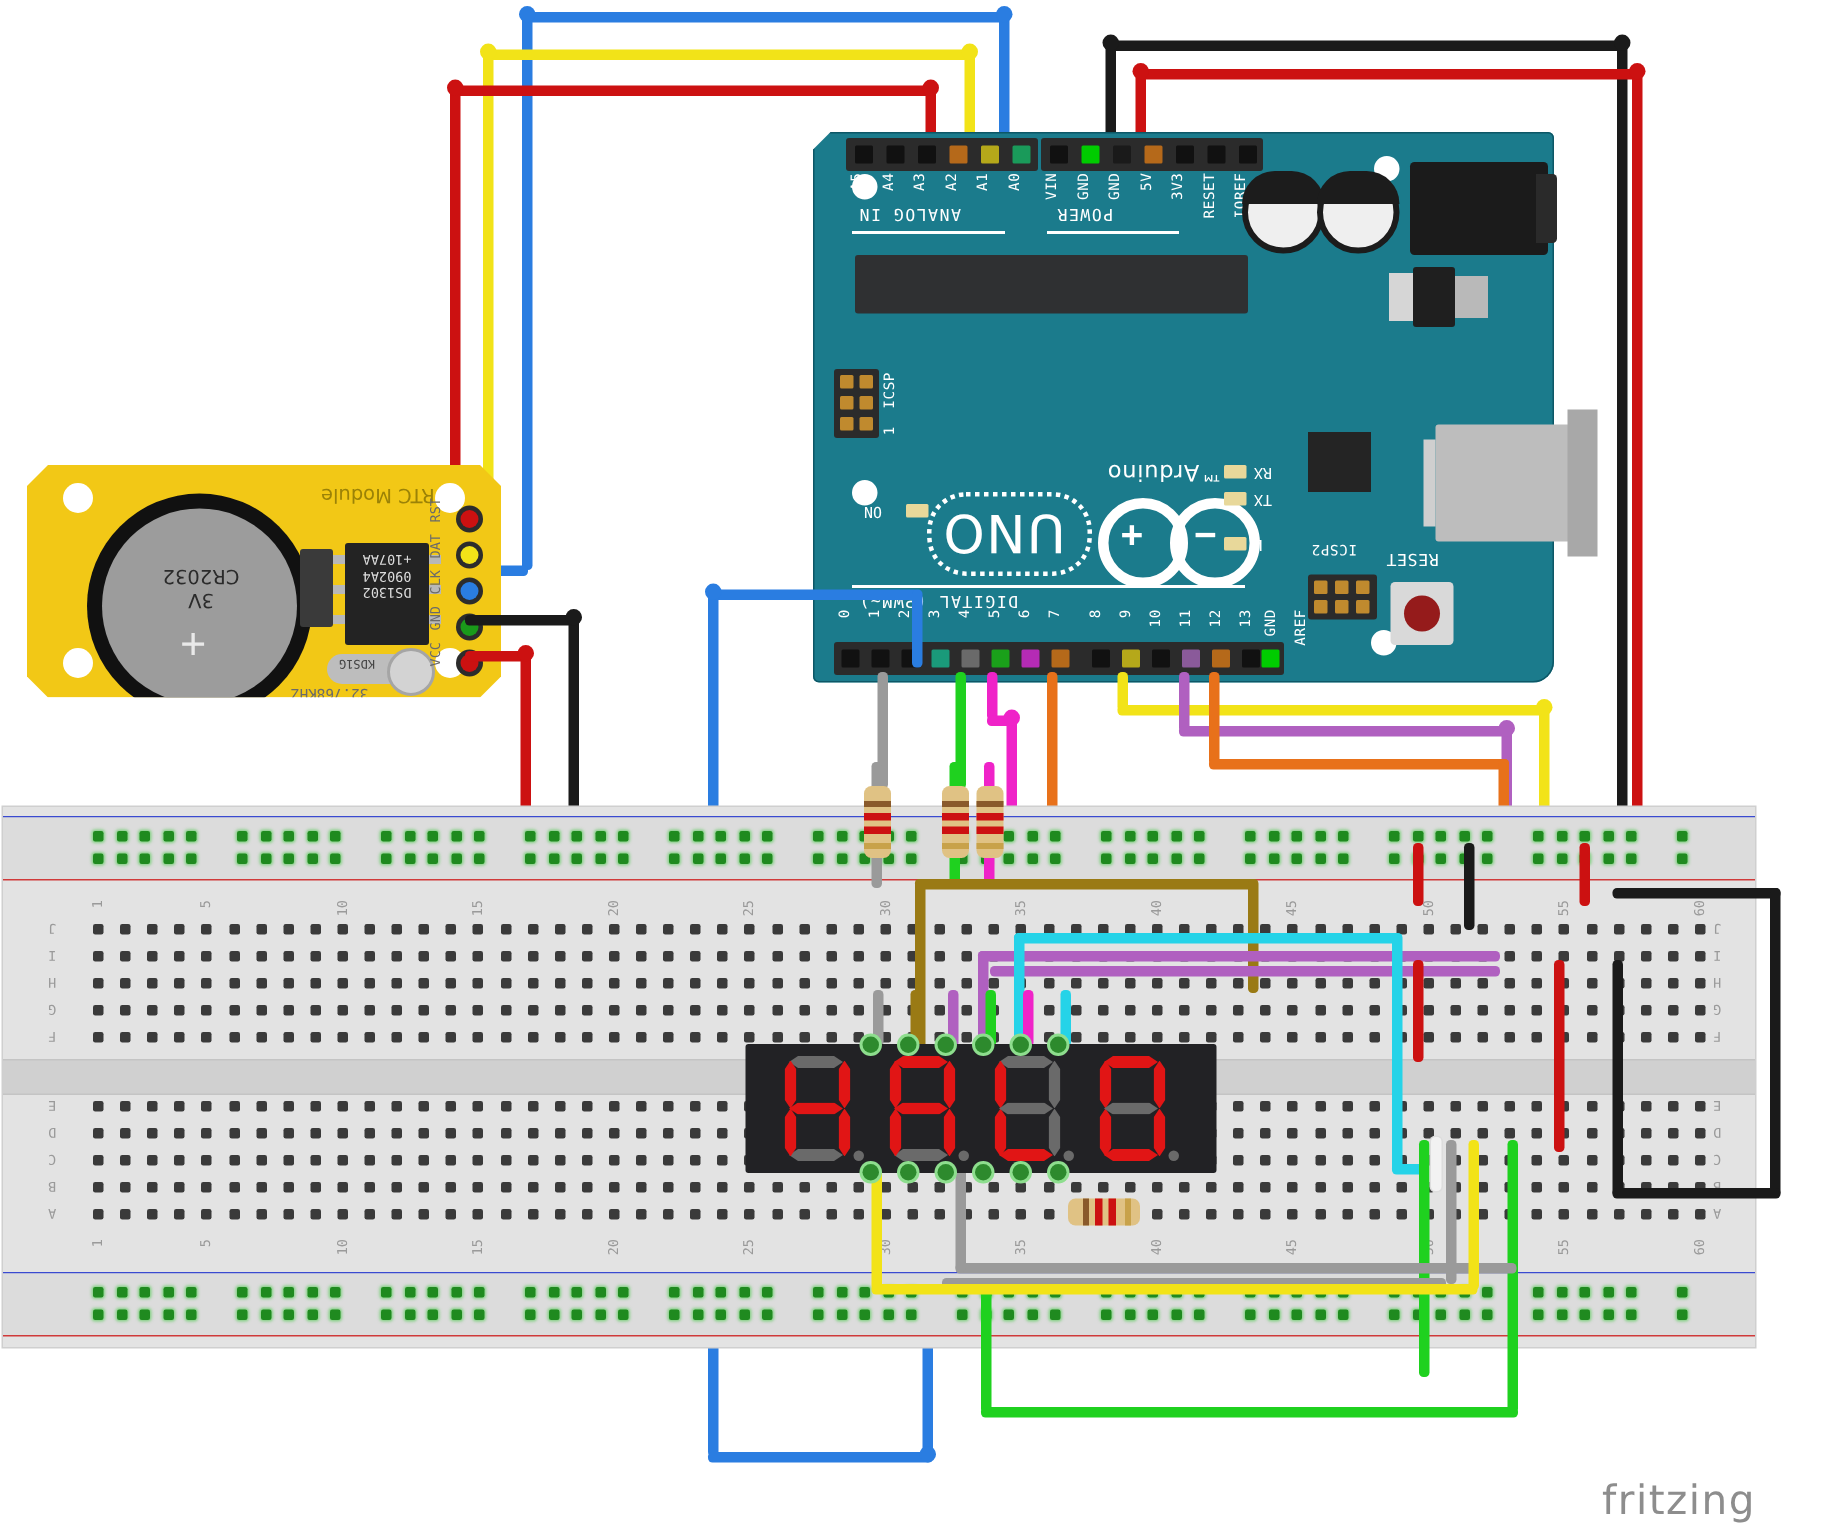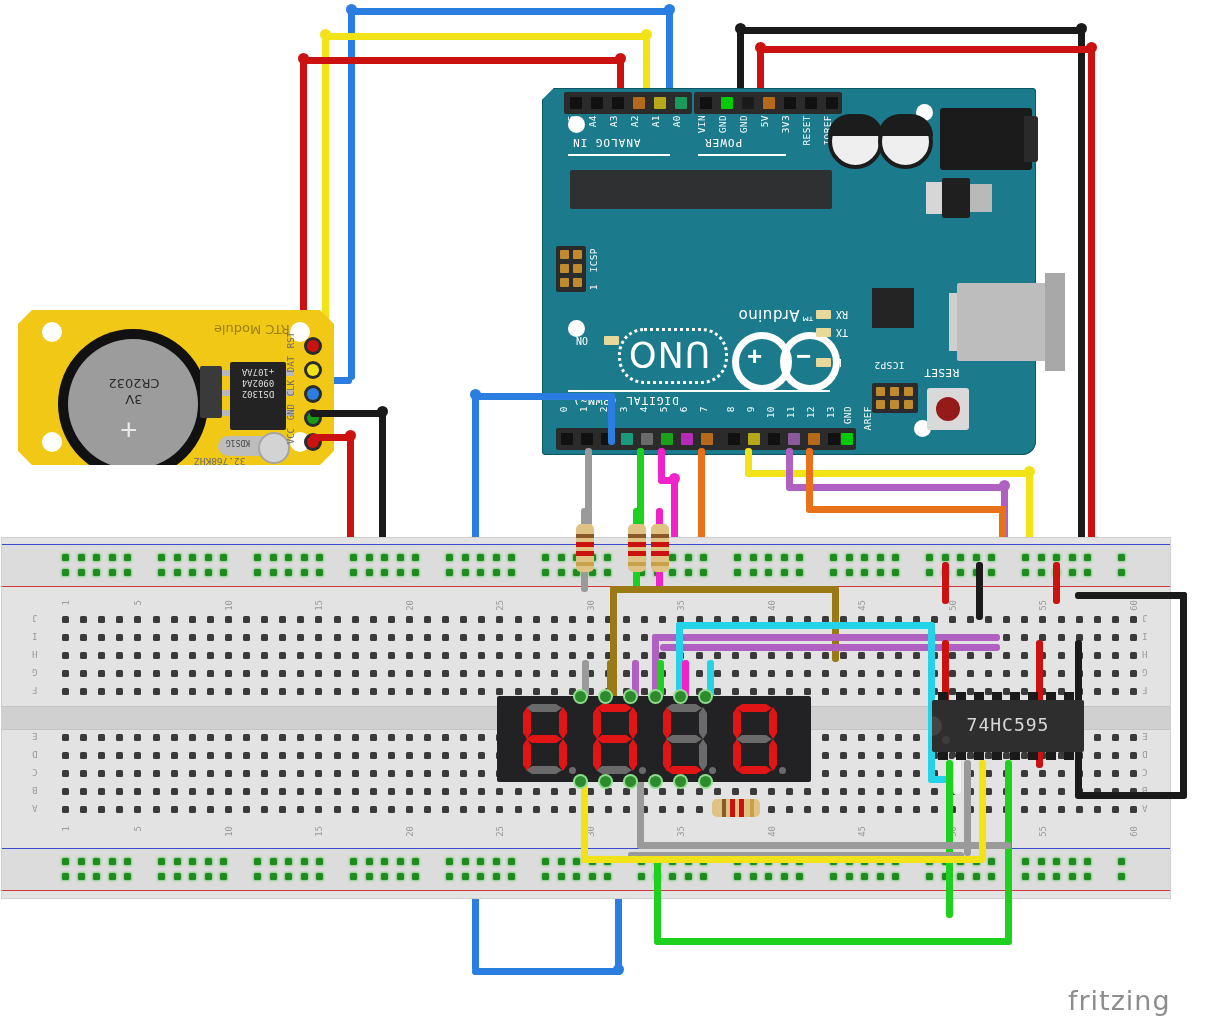--- a/index.html
+++ b/index.html
@@ -1445,36 +1445,15 @@
           <div class="seg c on"></div>
           <div class="seg d on"></div>
           <div class="seg e on"></div>
           <div class="seg f on"></div>
           <div class="seg g"></div>
           <div class="dp"></div>
         </div>
       </div>
   </div>
 
-  <div id="ic595">
-    <div class="notch"></div>
-      <div class="dot"></div>
-    <div id="icTxt">74HC595</div>
-    <div class="icpin" style="left:6px;top:-8px;"></div>
-      <div class="icpin" style="left:24px;top:-8px;"></div>
-    <div class="icpin" style="left:42px;top:-8px;"></div>
-      <div class="icpin" style="left:60px;top:-8px;"></div>
-    <div class="icpin" style="left:78px;top:-8px;"></div>
-      <div class="icpin" style="left:96px;top:-8px;"></div>
-    <div class="icpin" style="left:114px;top:-8px;"></div>
-      <div class="icpin" style="left:132px;top:-8px;"></div>
-    <div class="icpin" style="left:6px;top:52px;"></div>
-      <div class="icpin" style="left:24px;top:52px;"></div>
-    <div class="icpin" style="left:42px;top:52px;"></div>
-      <div class="icpin" style="left:60px;top:52px;"></div>
-    <div class="icpin" style="left:78px;top:52px;"></div>
-      <div class="icpin" style="left:96px;top:52px;"></div>
-    <div class="icpin" style="left:114px;top:52px;"></div>
-      <div class="icpin" style="left:132px;top:52px;"></div>
-  </div>
 
   <div id="frz">fritzing</div>
 </div>
 
 </body></html>

